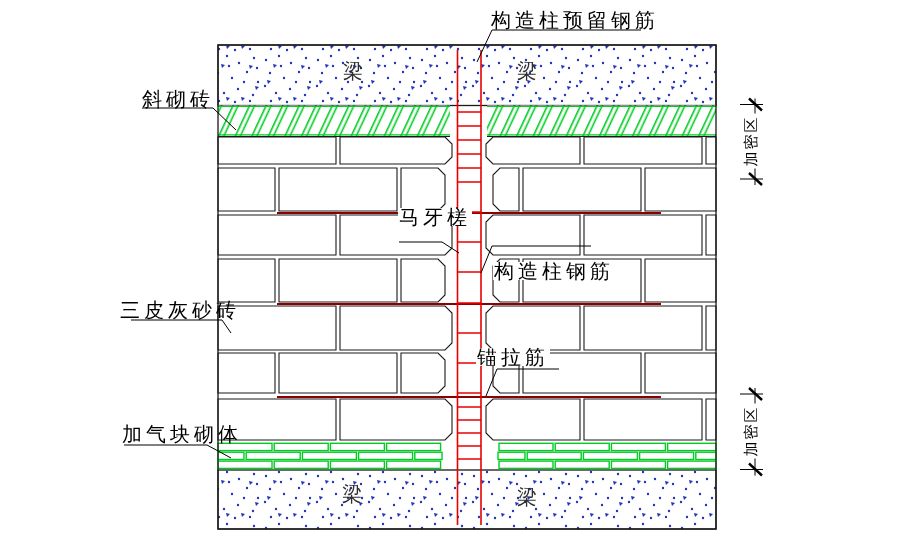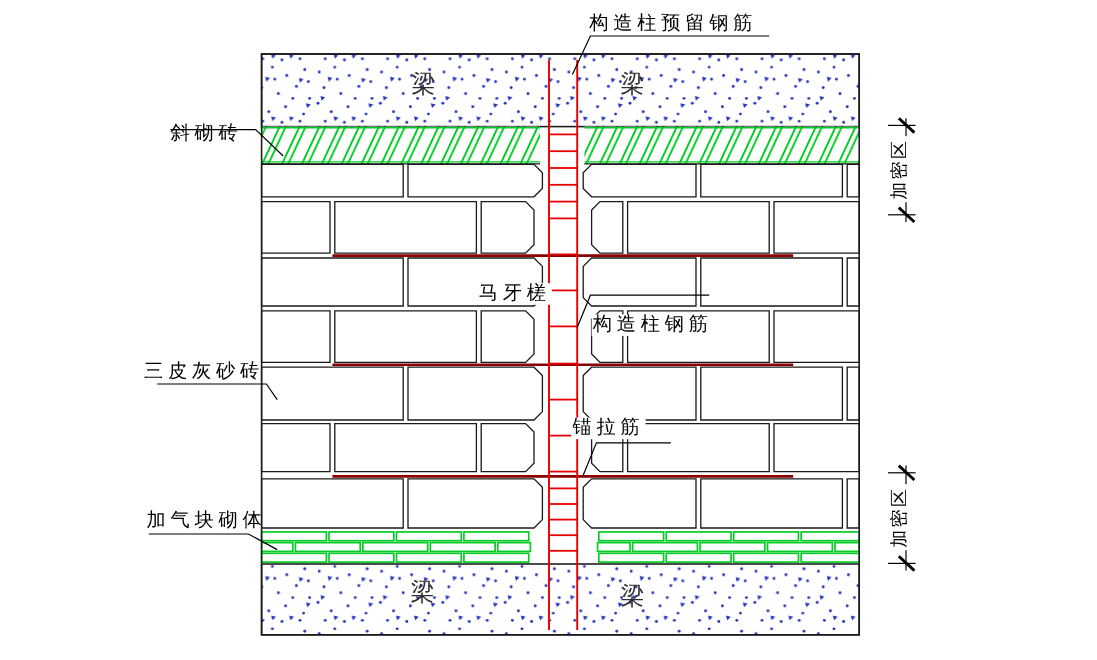--- a/index.html
+++ b/index.html
@@ -3,21 +3,21 @@
 <meta charset="utf-8">
 <style>
   html,body{margin:0;padding:0;background:#fff;}
   #stage{
     position:relative;width:914px;height:550px;background:var(--c-background,#fff);
     font-family:"Liberation Sans",sans-serif;overflow:hidden;
   }
   #cad{position:absolute;left:0;top:0;z-index:1;}
   .lbl{
     position:absolute;z-index:2;white-space:nowrap;
-    font-size:16px;line-height:18px;letter-spacing:4px;
+    font-size:20px;line-height:18px;letter-spacing:4px;
     color:var(--c-text,#000);
   }
   .lbl.bg{background:var(--c-background,#fff);padding:0 1px;}
   .beamlbl{
     position:absolute;z-index:2;white-space:nowrap;
     font-size:20px;line-height:22px;color:var(--c-beam_text,#2f2f2f);
     transform:translate(-50%,-50%);
   }
   .dimlbl{
     position:absolute;z-index:2;white-space:nowrap;
@@ -195,24 +195,24 @@
       <g>
         <line x1="755" y1="388" x2="755" y2="475.5" stroke="#000000" stroke-width="1"></line>
         <line x1="740" y1="394" x2="763" y2="394" stroke="#000000" stroke-width="1"></line>
         <line x1="740" y1="469.5" x2="763" y2="469.5" stroke="#000000" stroke-width="1"></line>
         <line x1="749" y1="388" x2="762" y2="400" stroke="#000000" stroke-width="2.4"></line>
         <line x1="749" y1="463.5" x2="762" y2="475.5" stroke="#000000" stroke-width="2.4"></line>
       </g>
     </svg>
 
   <div class="lbl" style="left:491px;top:11px;">构造柱预留钢筋</div>
-  <div class="lbl" style="left:142px;top:90px;margin-top:13px;">斜砌砖</div>
+  <div class="lbl" style="left:142px;top:90px;">斜砌砖</div>
   <div class="lbl" style="left:120px;top:301px;">三皮灰砂砖</div>
   <div class="lbl" style="left:122px;top:425px;">加气块砌体</div>
-  <div class="lbl bg" style="left:398px;top:236px;text-align:center;">马牙槎</div>
+  <div class="lbl bg" style="left:398px;top:208px;text-align:center;">马牙槎</div>
   <div class="lbl bg" style="left:493px;top:226px;margin-top:36px;">构造柱钢筋</div>
   <div class="lbl bg" style="left:476px;top:348px;">锚拉筋</div>
 
   <div class="dimlbl" style="left:750px;top:141px;">加密区</div>
   <div class="dimlbl" style="left:750px;top:431px;">加密区</div>
 
   <div class="beamlbl" style="left:353px;top:71px;">梁</div>
   <div class="beamlbl" style="left:527px;top:71px;">梁</div>
   <div class="beamlbl" style="left:352px;top:494px;">梁</div>
   <div class="beamlbl" style="left:527px;top:497px;">梁</div>

